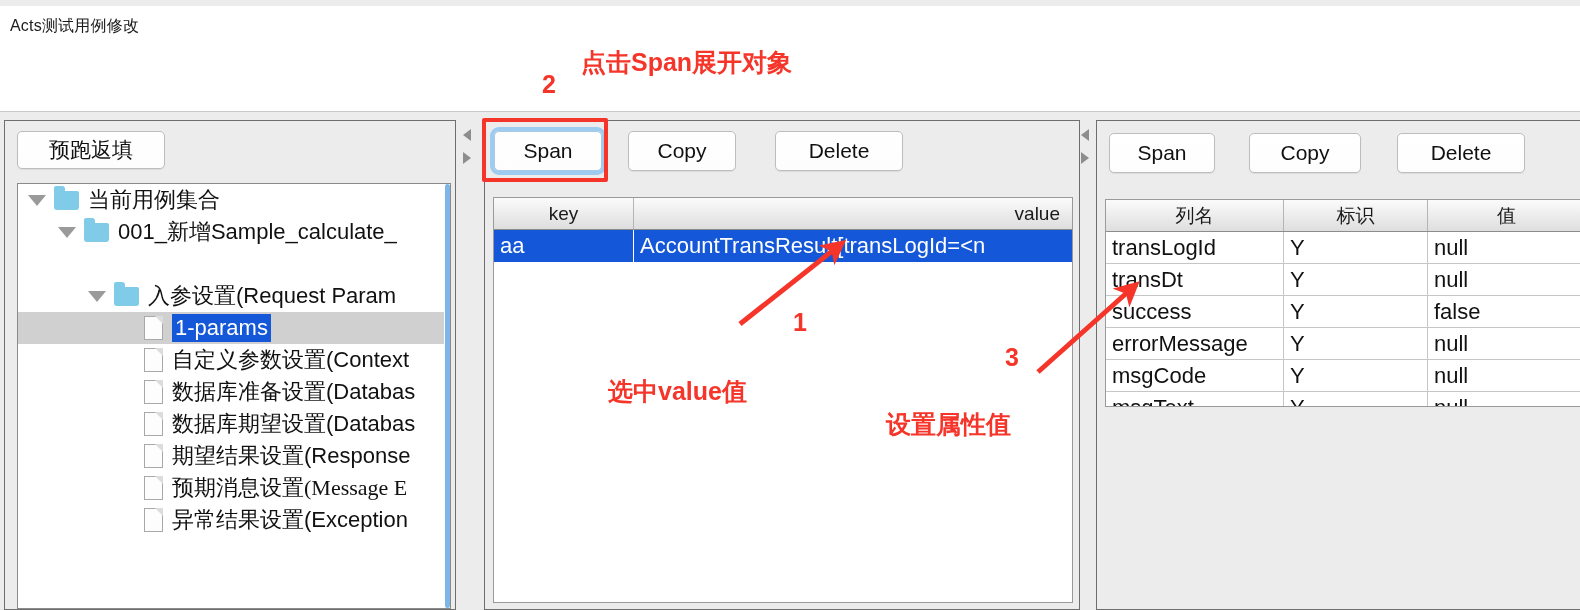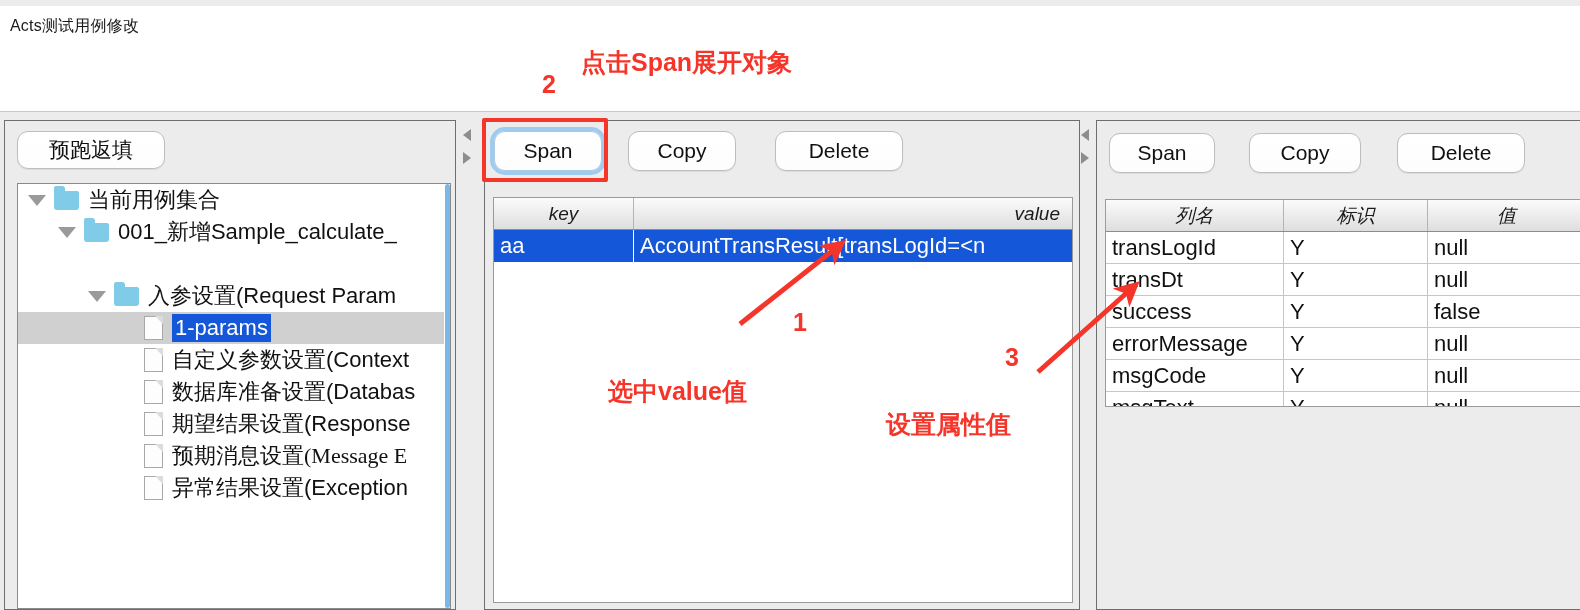--- a/index.html
+++ b/index.html
@@ -63,21 +63,21 @@
     border-top: 6px solid transparent;
     border-bottom: 6px solid transparent;
     border-left: 8px solid #8d8d8d;
   }
 
   
   .btn {
     position: absolute;
     background: linear-gradient(#ffffff, #fdfdfd);
     border: 1px solid #bdbdbd;
-    border-radius: 11px;
+    border-radius: 5px;
     font-size: 21px;
     color: #111;
     display: flex; align-items: center; justify-content: center;
     box-shadow: 0 1px 1px rgba(0,0,0,.07);
     white-space: nowrap;
   }
   .btn.focused {
     outline: 4px solid #9ecbf0;
     outline-offset: 0px;
     border-color: #a9c9e4;
@@ -145,21 +145,21 @@
     overflow: hidden;
   }
   .thead { display: flex; height: 32px;
     background: linear-gradient(#fbfbfb, #dedede);
     border-bottom: 1px solid #8c8c8c;
   }
   .th {
     font-size: 19px; color: #1a1a1a;
     display: flex; align-items: center;
     border-right: 1px solid #b4b4b4;
-    padding: 0 8px; height: 100%; font-style: italic;
+    padding: 0 8px; height: 100%;
   }
   .th:last-child { border-right: none; }
   .tbody { }
   .tr { display: flex; height: 32px; }
   .tr.selected { background: #1457d8; color: #ffffff; }
   .td {
     font-size: 22px; color: #111;
     display: flex; align-items: center;
     padding: 0 6px; height: 100%;
     white-space: nowrap; overflow: hidden;
@@ -209,20 +209,25 @@
           </div>
           <div class="tree-row" style="padding-left: 100px;">
             <span class="twisty hidden"></span>
             <span class="ic-file"></span>
             <span class="tree-label">自定义参数设置(Context</span>
           </div>
           <div class="tree-row" style="padding-left: 100px;">
             <span class="twisty hidden"></span>
             <span class="ic-file"></span>
             <span class="tree-label">数据库准备设置(Databas</span>
+          </div>
+          <div class="tree-row" style="padding-left: 100px;">
+            <span class="twisty hidden"></span>
+            <span class="ic-file"></span>
+            <span class="tree-label">数据库期望设置(Databas</span>
           </div>
           <div class="tree-row" style="padding-left: 100px;">
             <span class="twisty hidden"></span>
             <span class="ic-file"></span>
             <span class="tree-label">期望结果设置(Response</span>
           </div>
           <div class="tree-row" style="padding-left: 100px; font-family: Liberation Serif, serif;">
             <span class="twisty hidden"></span>
             <span class="ic-file"></span>
             <span class="tree-label">预期消息设置(Message E</span>

